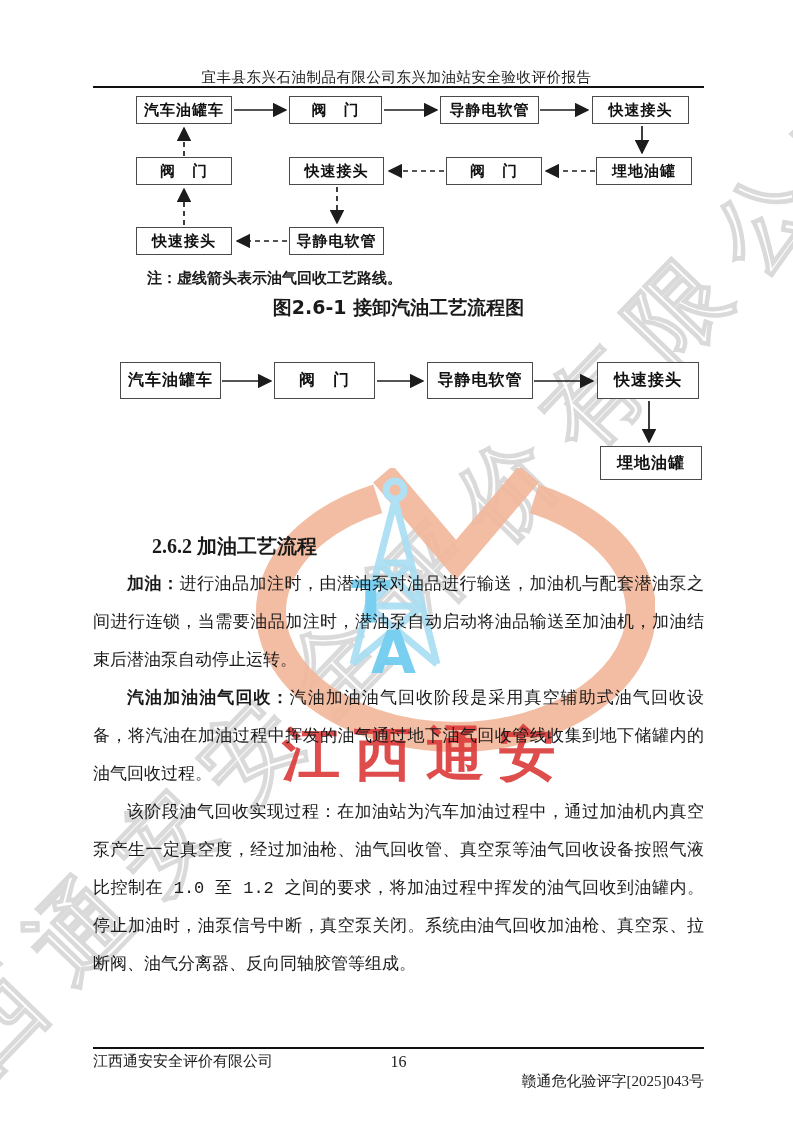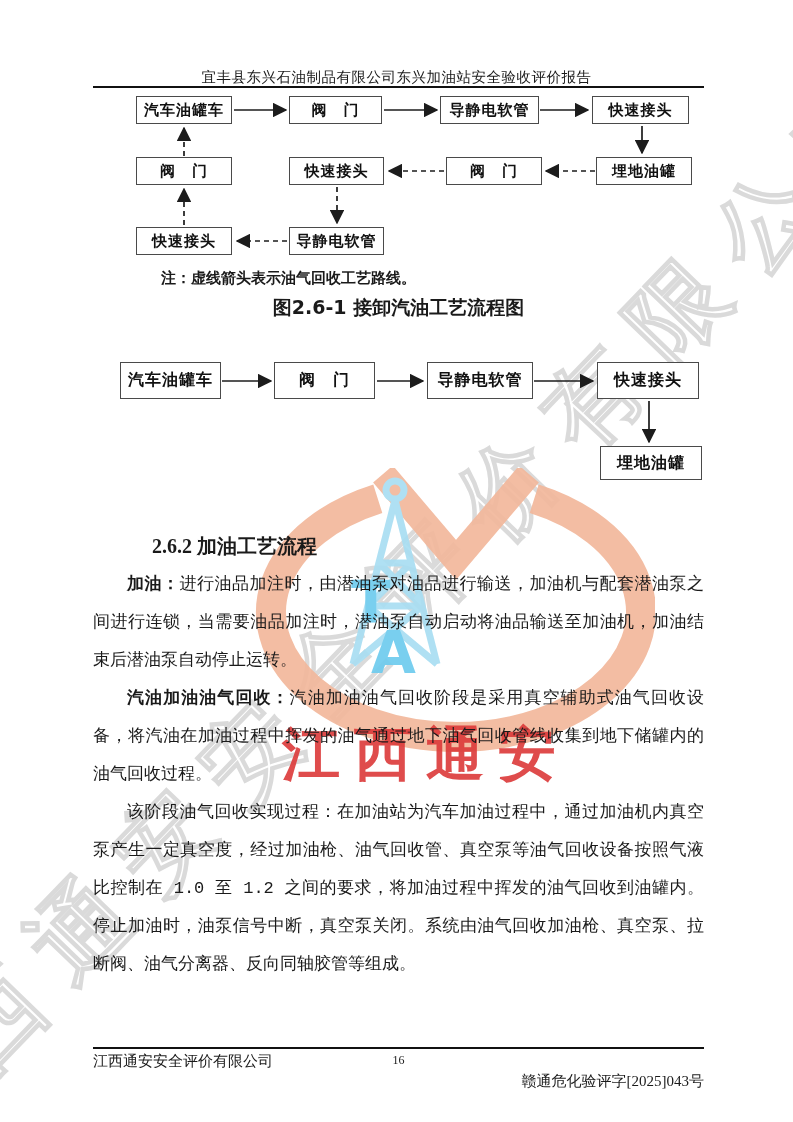--- a/index.html
+++ b/index.html
@@ -35,41 +35,41 @@
   .rule.top { top:86px; }
   .rule.bottom { top:1047px; }
   .fbox {
     position:absolute; background:#fff; border:1.6px solid #4a4a4a; z-index:2;
     display:flex; align-items:center; justify-content:center;
     font-family:"DejaVu Sans","Liberation Sans",sans-serif; font-weight:bold;
     font-size:15px; letter-spacing:1px; color:#111;
   }
   .fbox.big { font-size:16px; }
   .note-line {
-    position:absolute; left:161px; top:269px; z-index:2;
+    position:absolute; left:147px; top:269px; z-index:2;
     font-family:"DejaVu Sans","Liberation Sans",sans-serif; font-weight:bold; font-size:15px;
   }
   .fig-caption {
     position:absolute; left:93px; width:611px; text-align:center; z-index:2;
     font-family:"DejaVu Sans","Liberation Sans",sans-serif; font-weight:bold; font-size:19px;
   }
   .cap1 { top:295px; }
   .cap2 { top:486px; }
   .sec-heading {
     position:absolute; left:152px; top:533px; z-index:2;
     font-family:Liberation Serif, serif; font-weight:bold; font-size:20px;
   }
   .body-text {
     position:absolute; left:93px; top:566px; width:611px; z-index:2;
     font-size:17px; line-height:38px; text-align:justify;font-family:Liberation Mono, monospace;
   }
   .body-text p { text-indent:2em; }
   .footer { position:absolute; left:93px; top:1052px; width:611px; z-index:2; font-size:15px; }
   .footer .f-left  { position:absolute; left:0; top:0; }
-  .footer .f-page  { position:absolute; left:0; width:100%; text-align:center; top:1px; font-size:12px; }
+  .footer .f-page  { position:absolute; left:0; width:100%; text-align:center; top:1px; font-size:16px; }
   .footer .f-right { position:absolute; right:0; top:0;margin-top:20px; }
 </style>
 </head>
 <body>
 
 <div class="page">
 
   <div class="wm-layer">
     <div class="wm-diagonal">江西通安安全评价有限公司</div>
     <svg class="wm-emblem" viewBox="0 0 400 290">

